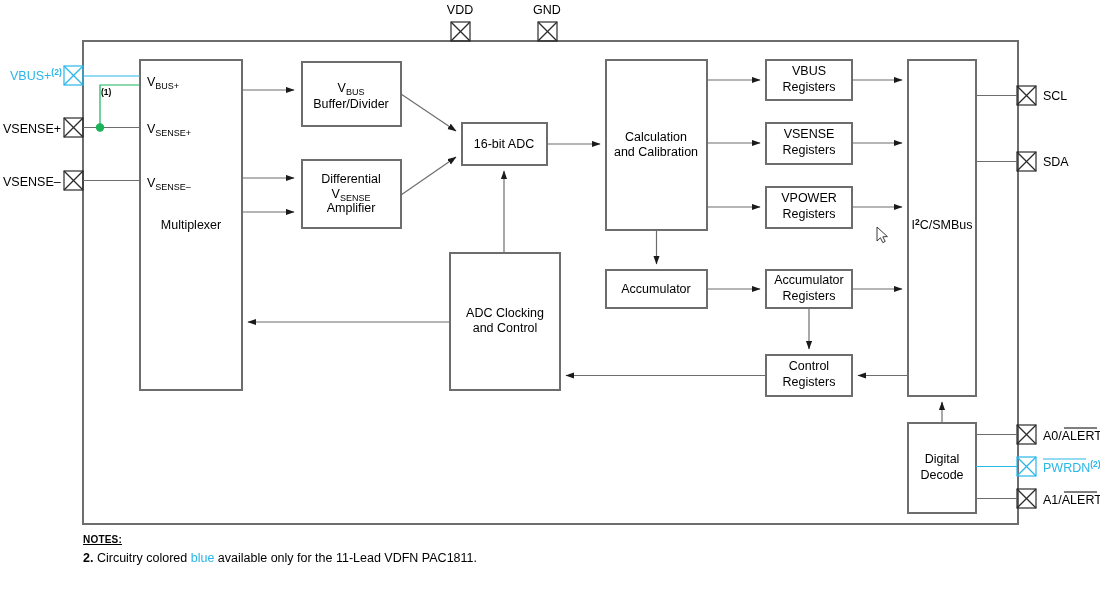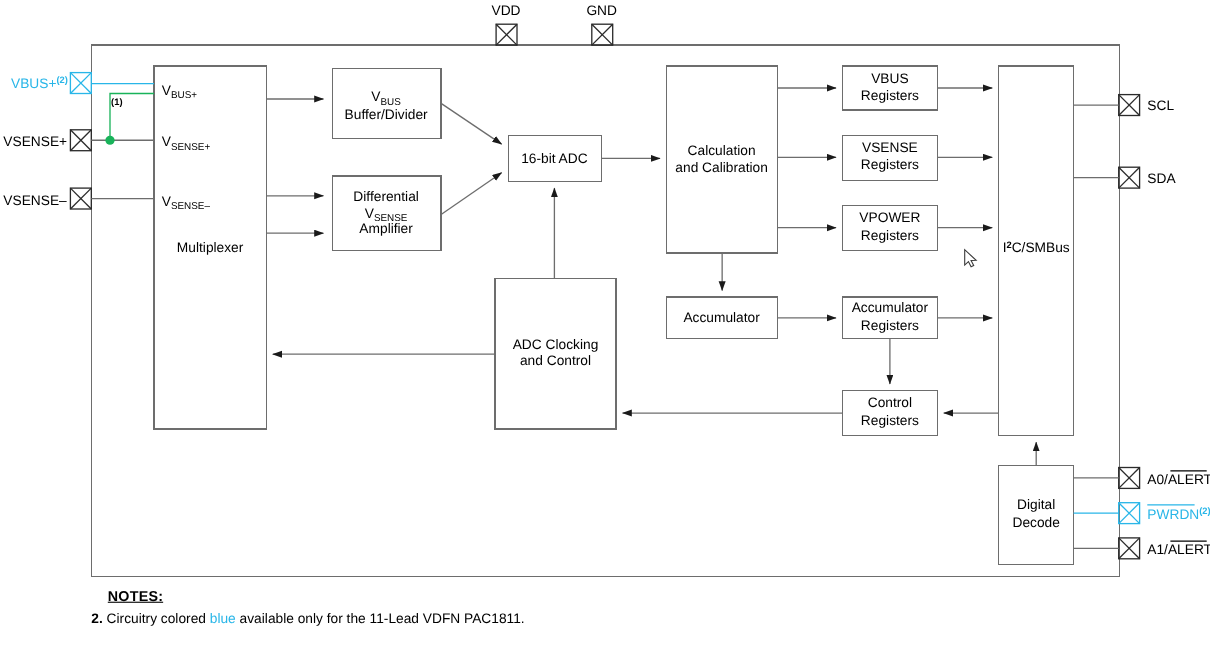--- a/index.html
+++ b/index.html
@@ -6,21 +6,21 @@
   body{width:1100px;height:599px;font-family:"Liberation Sans",sans-serif;color:#000;}
   #root{position:relative;width:1100px;height:599px;overflow:hidden;}
   svg{position:absolute;left:0;top:0;}
   .blk{font-size:12.5px;fill:#000;text-anchor:middle;}
   .blk-sub{font-size:9px;}
   .pinlbl{font-size:12.5px;fill:#000;}
   .pinlbl-blue{font-size:12.5px;fill:#29b6e8;}
   .sup{font-size:8.5px;font-weight:bold;}
   .toplbl{font-size:12.5px;fill:#000;text-anchor:middle;}
   .notes-wrap{position:absolute;left:83px;top:534px;width:900px;}
-  .notes-title{font-size:13px;font-weight:bold;text-decoration:underline;margin:0 0 6px 15px;letter-spacing:.2px;}
+  .notes-title{font-size:10px;font-weight:bold;text-decoration:underline;margin:0 0 6px 0;letter-spacing:.2px;}
   .note-line{font-size:12.5px;margin:0 0 6px 0;line-height:1.25;}
   .note-line b{font-weight:bold;}
   .green{color:#19b35a;}
   .blue{color:#29b6e8;margin-top:48px;}
 </style>
 </head>
 <body>
 
 <div id="root">
 

